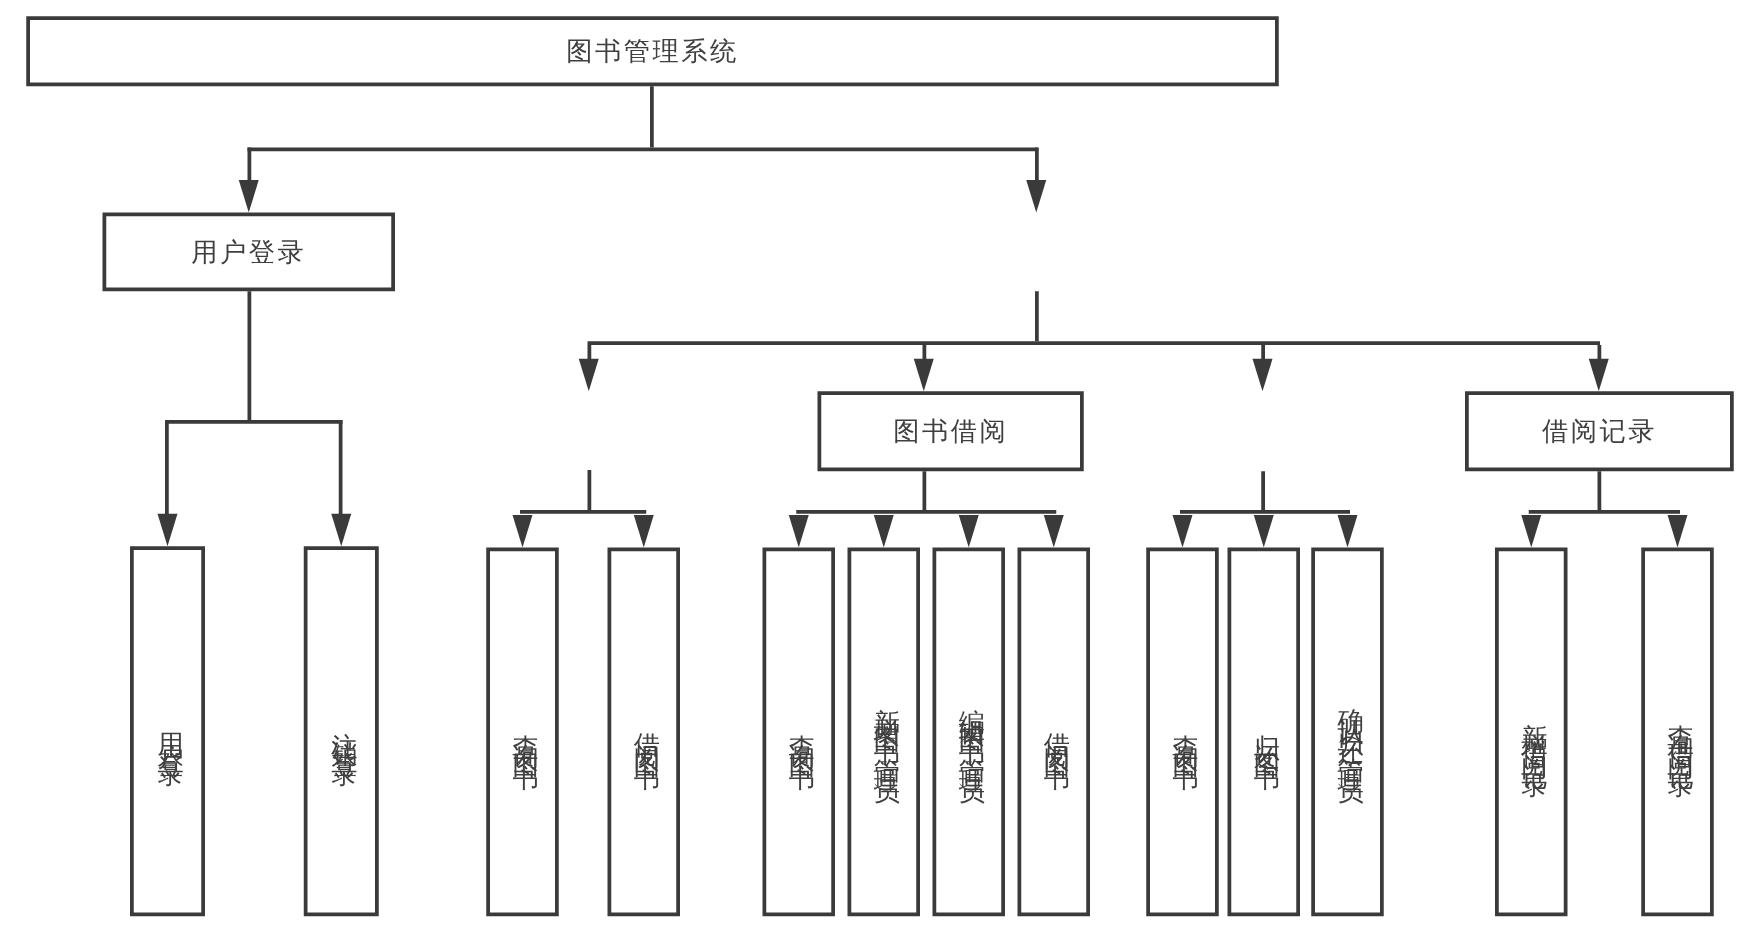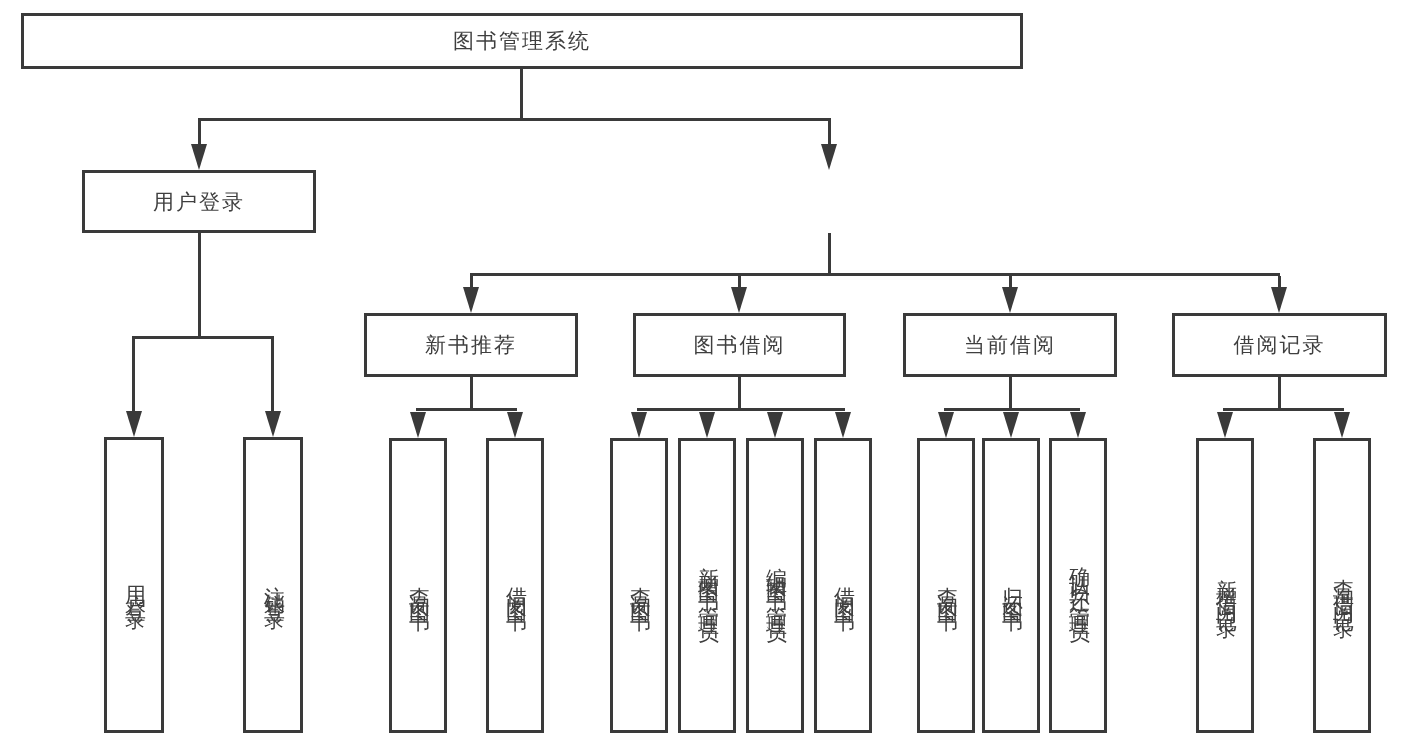--- a/index.html
+++ b/index.html
@@ -87,28 +87,22 @@
   <div class="hline" style="left:470px;top:273px;width:810px"></div>
   <div class="vline" style="left:470px;top:276px;height:16px"></div>
   <div class="arrow" style="left:463px;top:287px"></div>
   <div class="vline" style="left:738px;top:276px;height:16px"></div>
   <div class="arrow" style="left:731px;top:287px"></div>
   <div class="vline" style="left:1009px;top:276px;height:16px"></div>
   <div class="arrow" style="left:1002px;top:287px"></div>
   <div class="vline" style="left:1278px;top:276px;height:16px"></div>
   <div class="arrow" style="left:1271px;top:287px"></div>
 
-  <div class="box" style="left:364px;top:313px;width:214px;height:64px">
-    <span class="lbl">新书推荐</span>
-  </div>
-  <div class="box" style="left:633px;top:313px;width:213px;height:64px">
+  <div class="box" style="left:654px;top:313px;width:213px;height:64px">
     <span class="lbl">图书借阅</span>
-  </div>
-  <div class="box" style="left:903px;top:313px;width:214px;height:64px">
-    <span class="lbl">当前借阅</span>
   </div>
   <div class="box" style="left:1172px;top:313px;width:215px;height:64px">
     <span class="lbl">借阅记录</span>
   </div>
 
   <div class="vline" style="left:470px;top:376px;height:32px"></div>
   <div class="hline" style="left:416px;top:408px;width:101px"></div>
   <div class="arrow" style="left:410px;top:412px"></div>
   <div class="arrow" style="left:507px;top:412px"></div>
 

